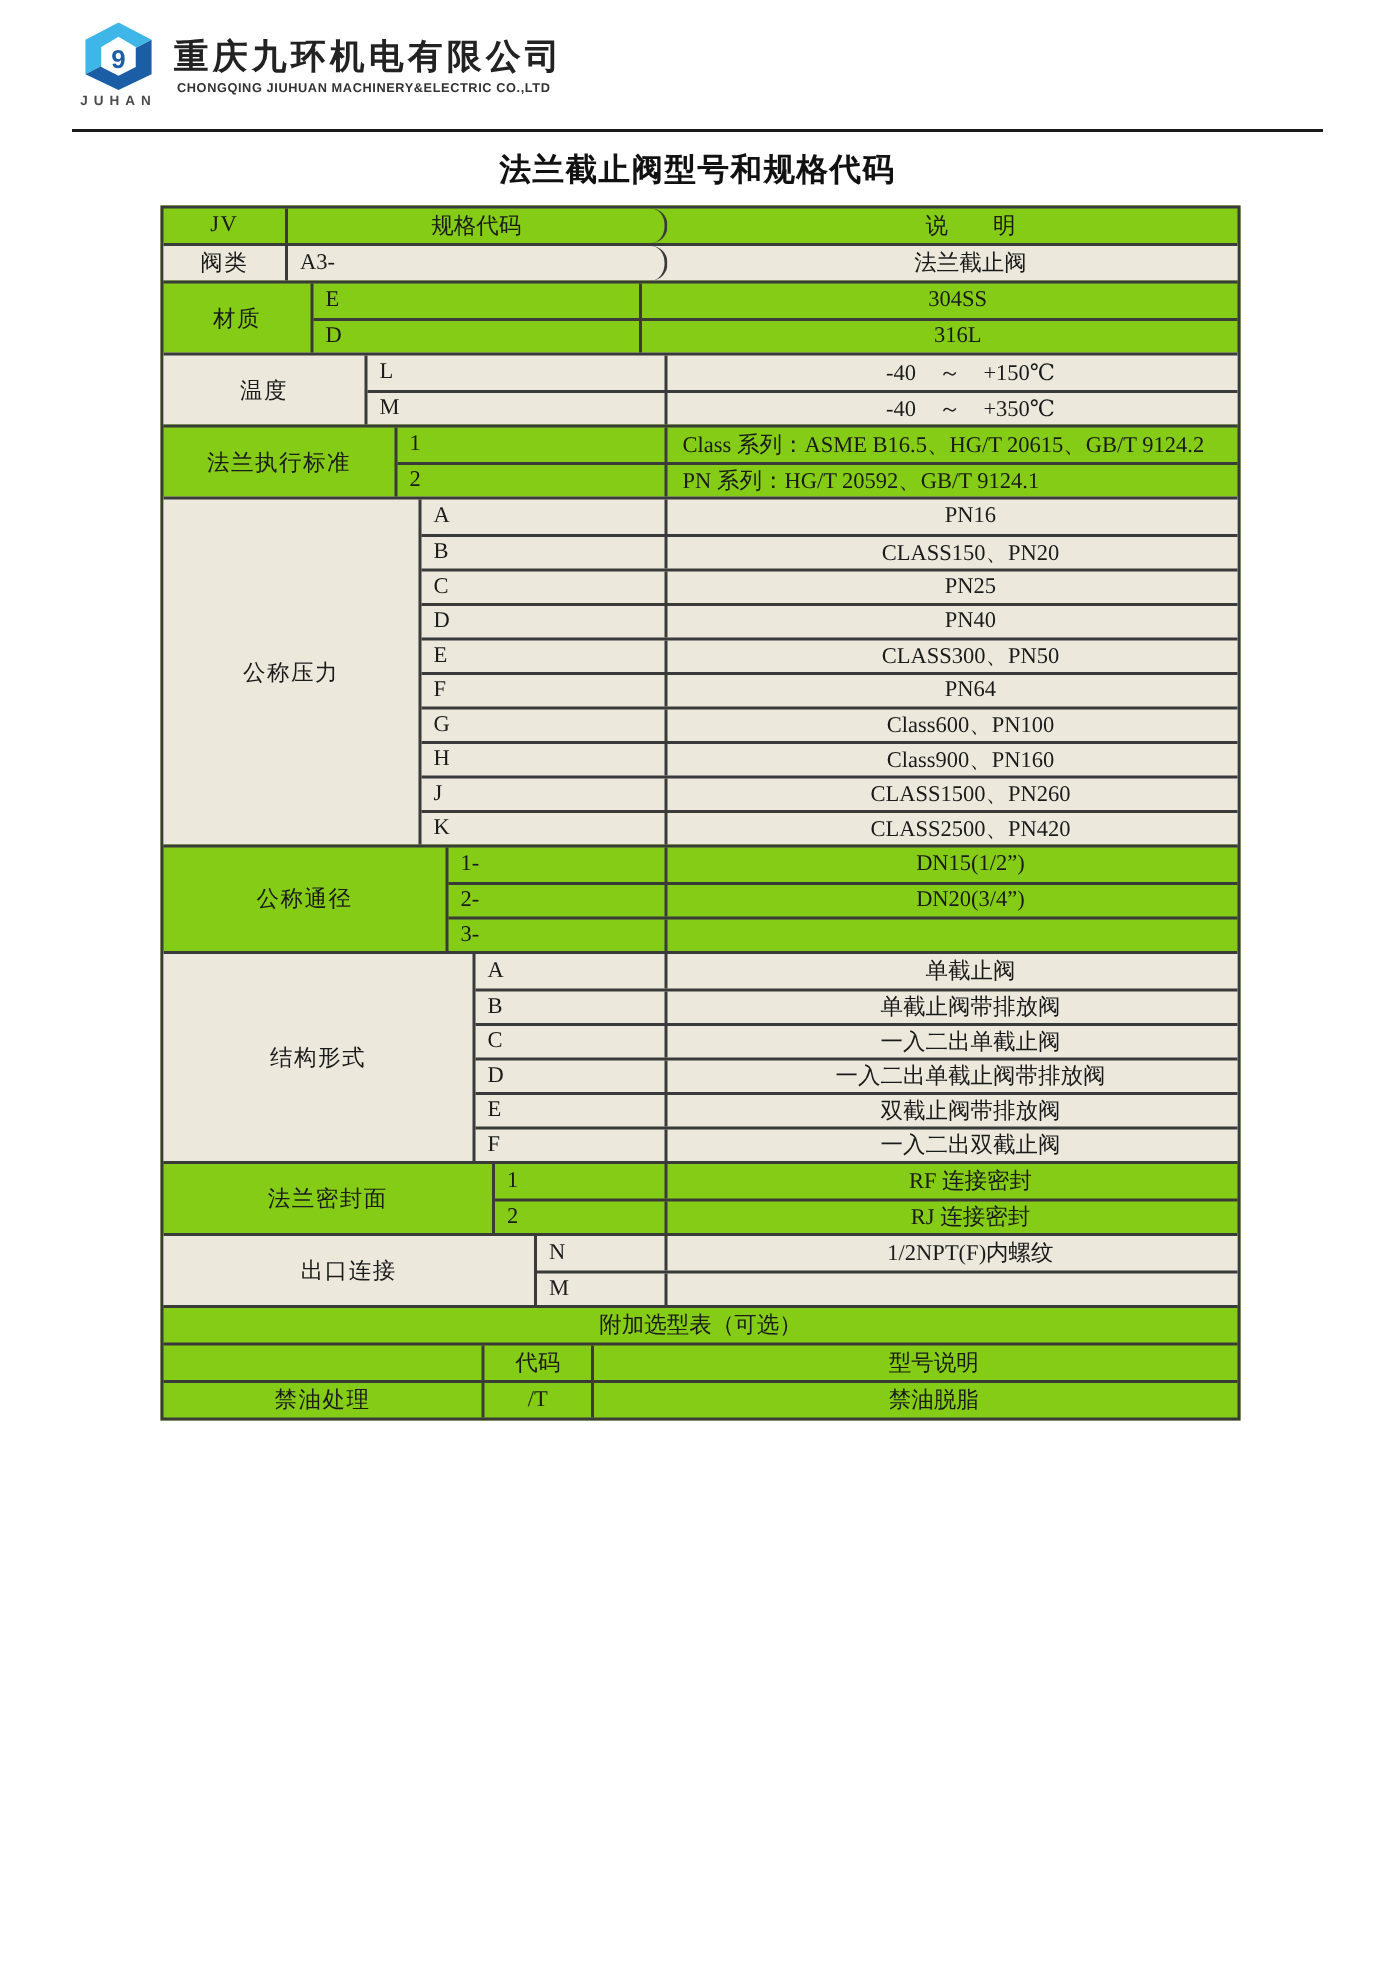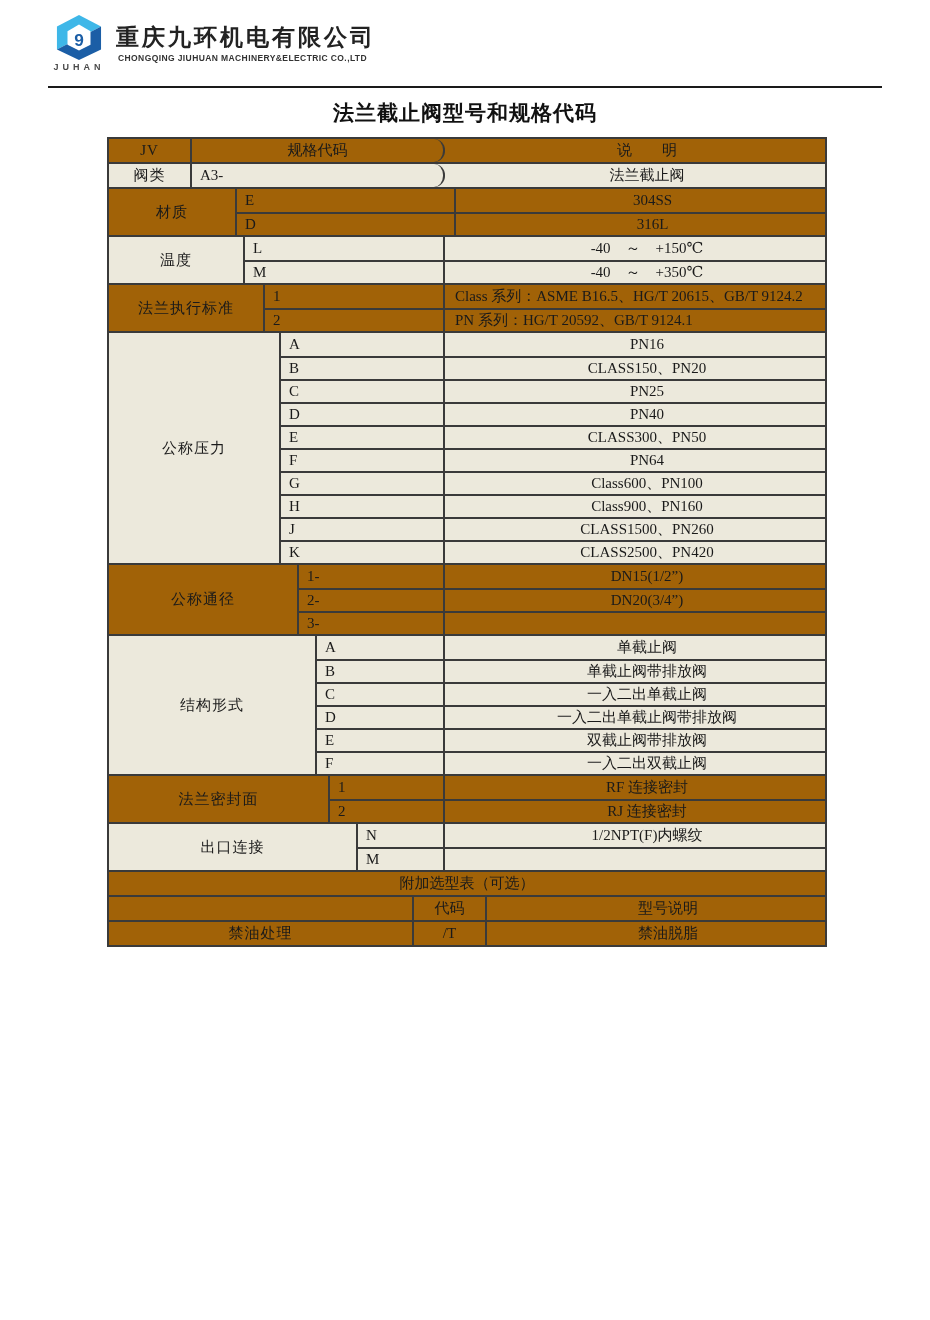--- a/index.html
+++ b/index.html
@@ -18,47 +18,47 @@
                 font-family:"Liberation Sans","DejaVu Sans",sans-serif;
                 font-size:8.5px; font-weight:bold; letter-spacing:0.4px; color:#333; }
   .header-rule { position:absolute; left:48px; top:86px; width:834px; height:2px; background:#1a1a1a; }
 
   
   .doc-title { position:absolute; left:0; top:99px; width:930px; text-align:center;
                font-size:21px; font-weight:bold; letter-spacing:1px; color:#111; }
 
   
   .spec-table { position:absolute; left:107px; top:137px; width:720px;
-                border:2px solid #3a3a3a; background:#a16207; font-size:15px; }
+                border:2px solid #3a3a3a; background:#84cc16; font-size:15px; }
   .grp { display:flex; }
   .grp + .grp { border-top:2px solid #3a3a3a; }
   .grp.shaded { background:#ece9dc; }
   .lbl { flex:0 0 auto; display:flex; align-items:center; justify-content:center;
          border-right:2px solid #3a3a3a; text-align:center; letter-spacing:1px; }
   .rows { flex:1 1 auto; display:flex; flex-direction:column; }
   .row { display:flex; height:23px; }
   .row + .row { border-top:2px solid #3a3a3a; }
   .code { flex:0 0 auto; display:flex; align-items:center; padding-left:8px;
           border-right:2px solid #3a3a3a; }
   .code.center { justify-content:center; padding-left:0; }
   .desc { flex:1 1 auto; display:flex; align-items:center; justify-content:center;padding-left:24px; }
   .left-desc .desc { justify-content:flex-start; padding-left:10px; }
   .fullrow { height:23px; display:flex; align-items:center; justify-content:center; }
 
   
   .lw83  { width:83px;  } .cw253 { width:253px;border-radius:11px; }
-  .lw117 { width:128px; } .cw219 { width:219px; }
+  .lw117 { width:100px; } .cw219 { width:219px; }
   .lw136 { width:136px; } .cw200 { width:200px; }
   .lw156 { width:156px; } .cw180 { width:180px; }
   .lw172 { width:172px; } .cw164 { width:164px; }
   .lw190 { width:190px; } .cw146 { width:146px; }
   .lw208 { width:208px; } .cw128 { width:128px; }
   .lw221 { width:221px; } .cw115 { width:115px; }
   .lw249 { width:249px; } .cw87  { width:87px;  }
-  .lw263 { width:305px; } .cw73  { width:73px;  }
+  .lw263 { width:214px; } .cw73  { width:73px;  }
 </style>
 </head>
 <body>
 
 <div class="logo">
   <svg width="52" height="46" viewBox="0 0 52 48">
     <polygon points="26,1 49,13 26,25 3,37 3,13" fill="#3eb7e8"></polygon>
     <polygon points="49,13 49,37 26,48 3,37 26,25" fill="#1b5ea6"></polygon>
     <polygon points="26,11 38,18 38,32 26,38 14,32 14,18" fill="#ffffff"></polygon>
     <text x="26" y="33" text-anchor="middle" font-family="Liberation Sans, DejaVu Sans, sans-serif" font-size="18" font-weight="bold" fill="#1b5ea6">9</text>

